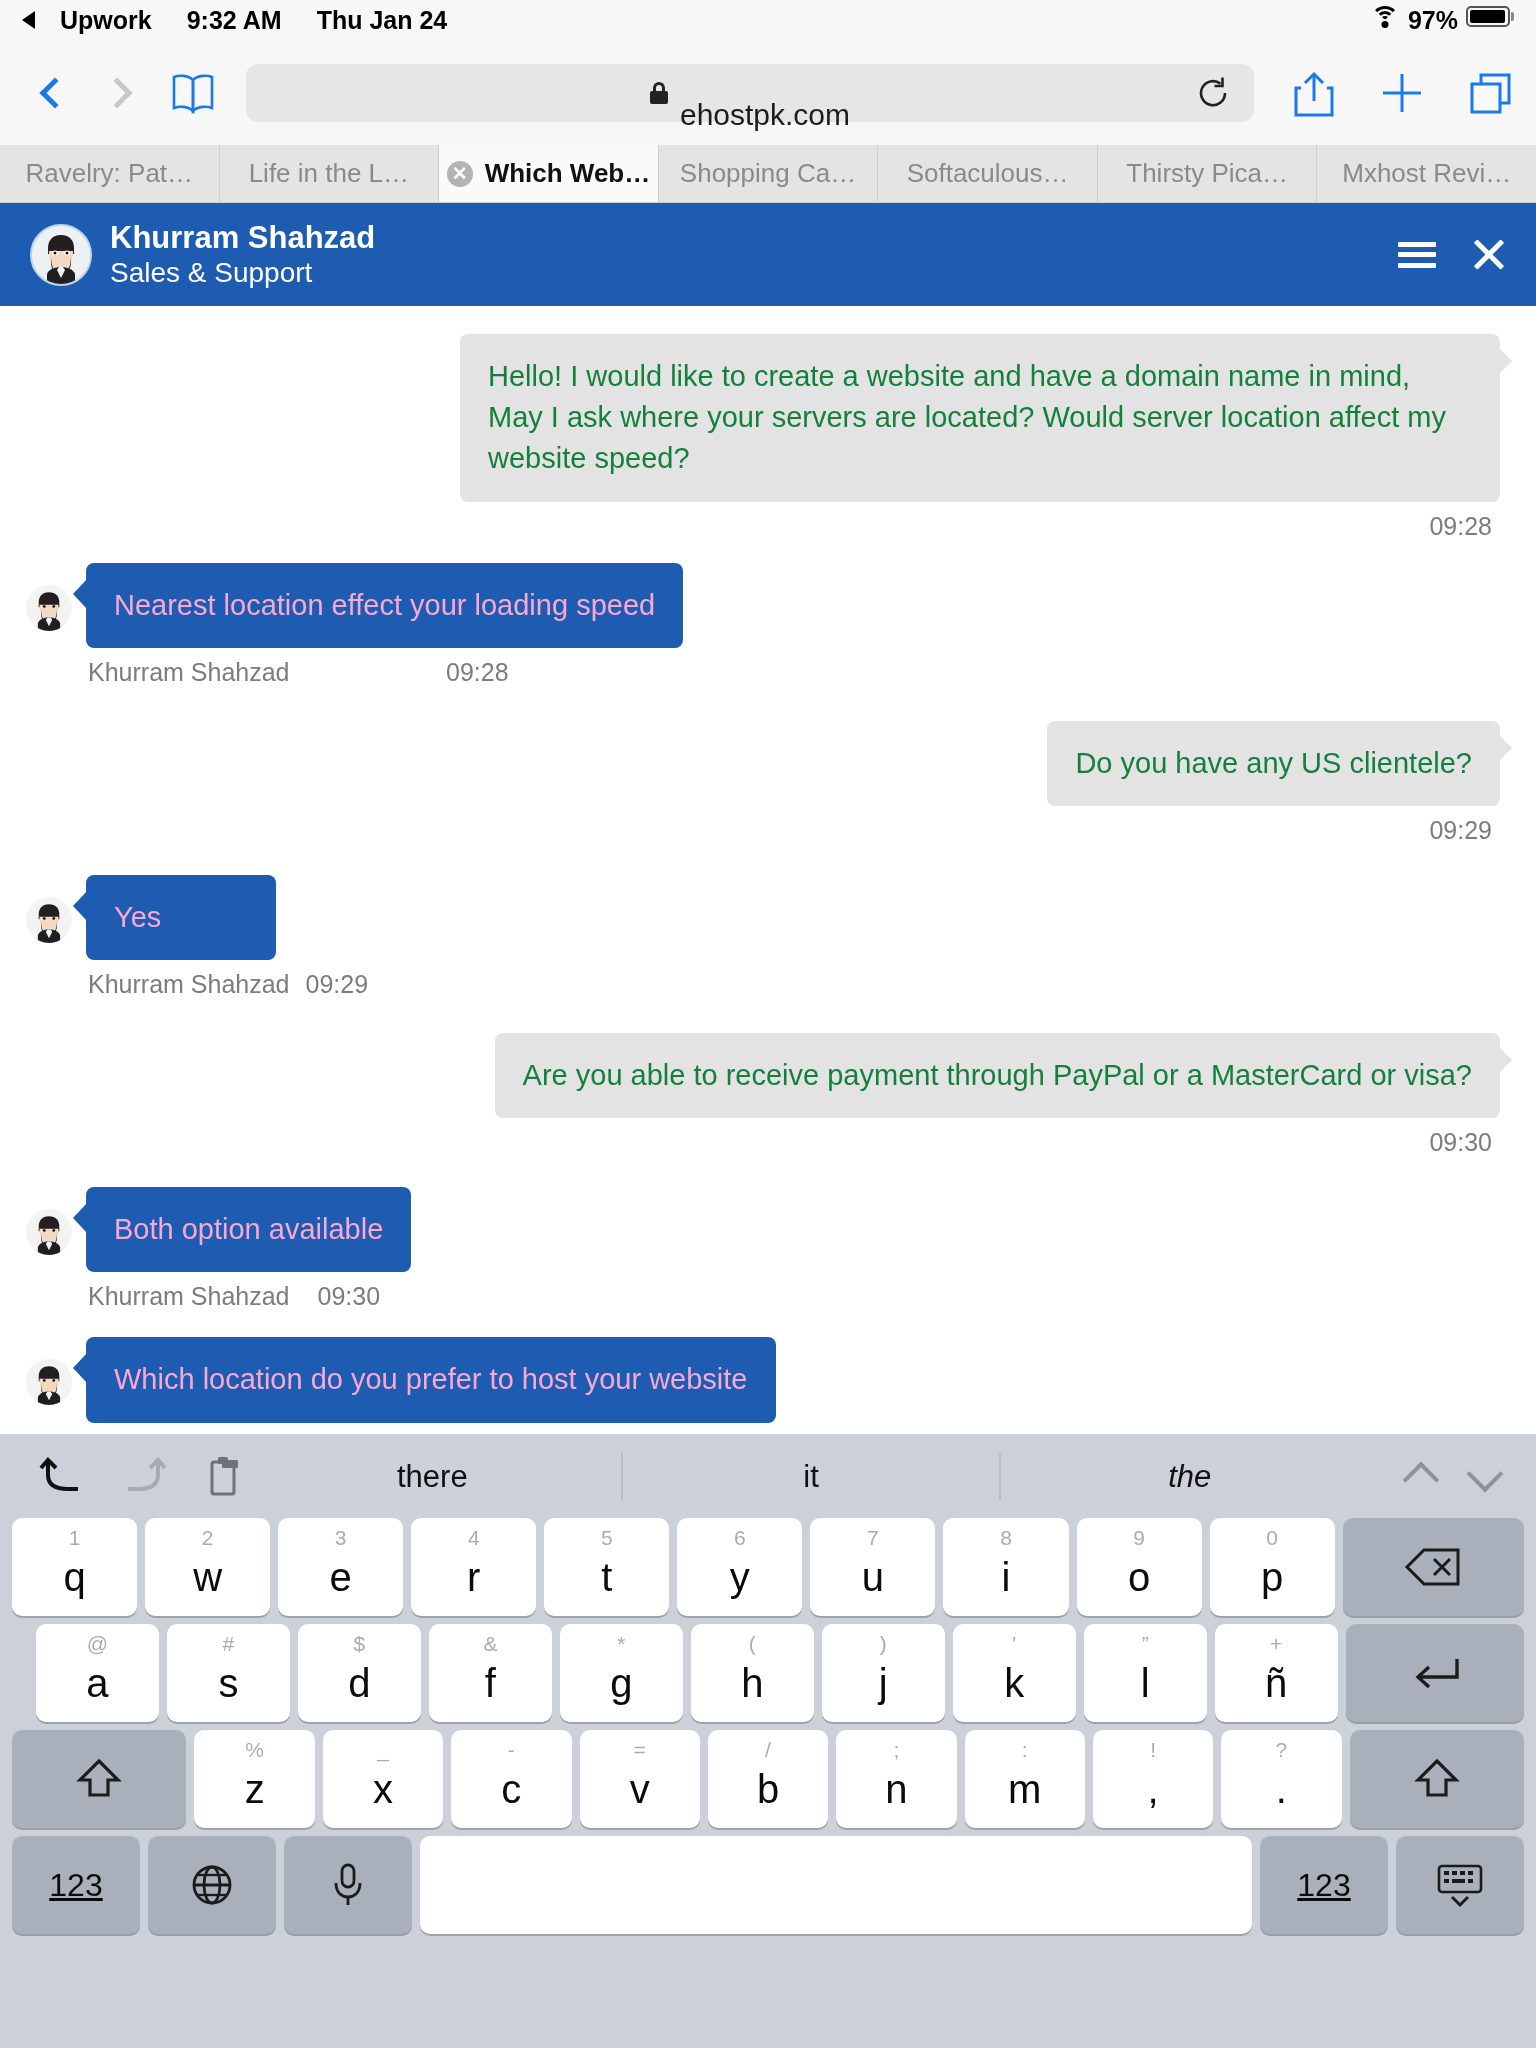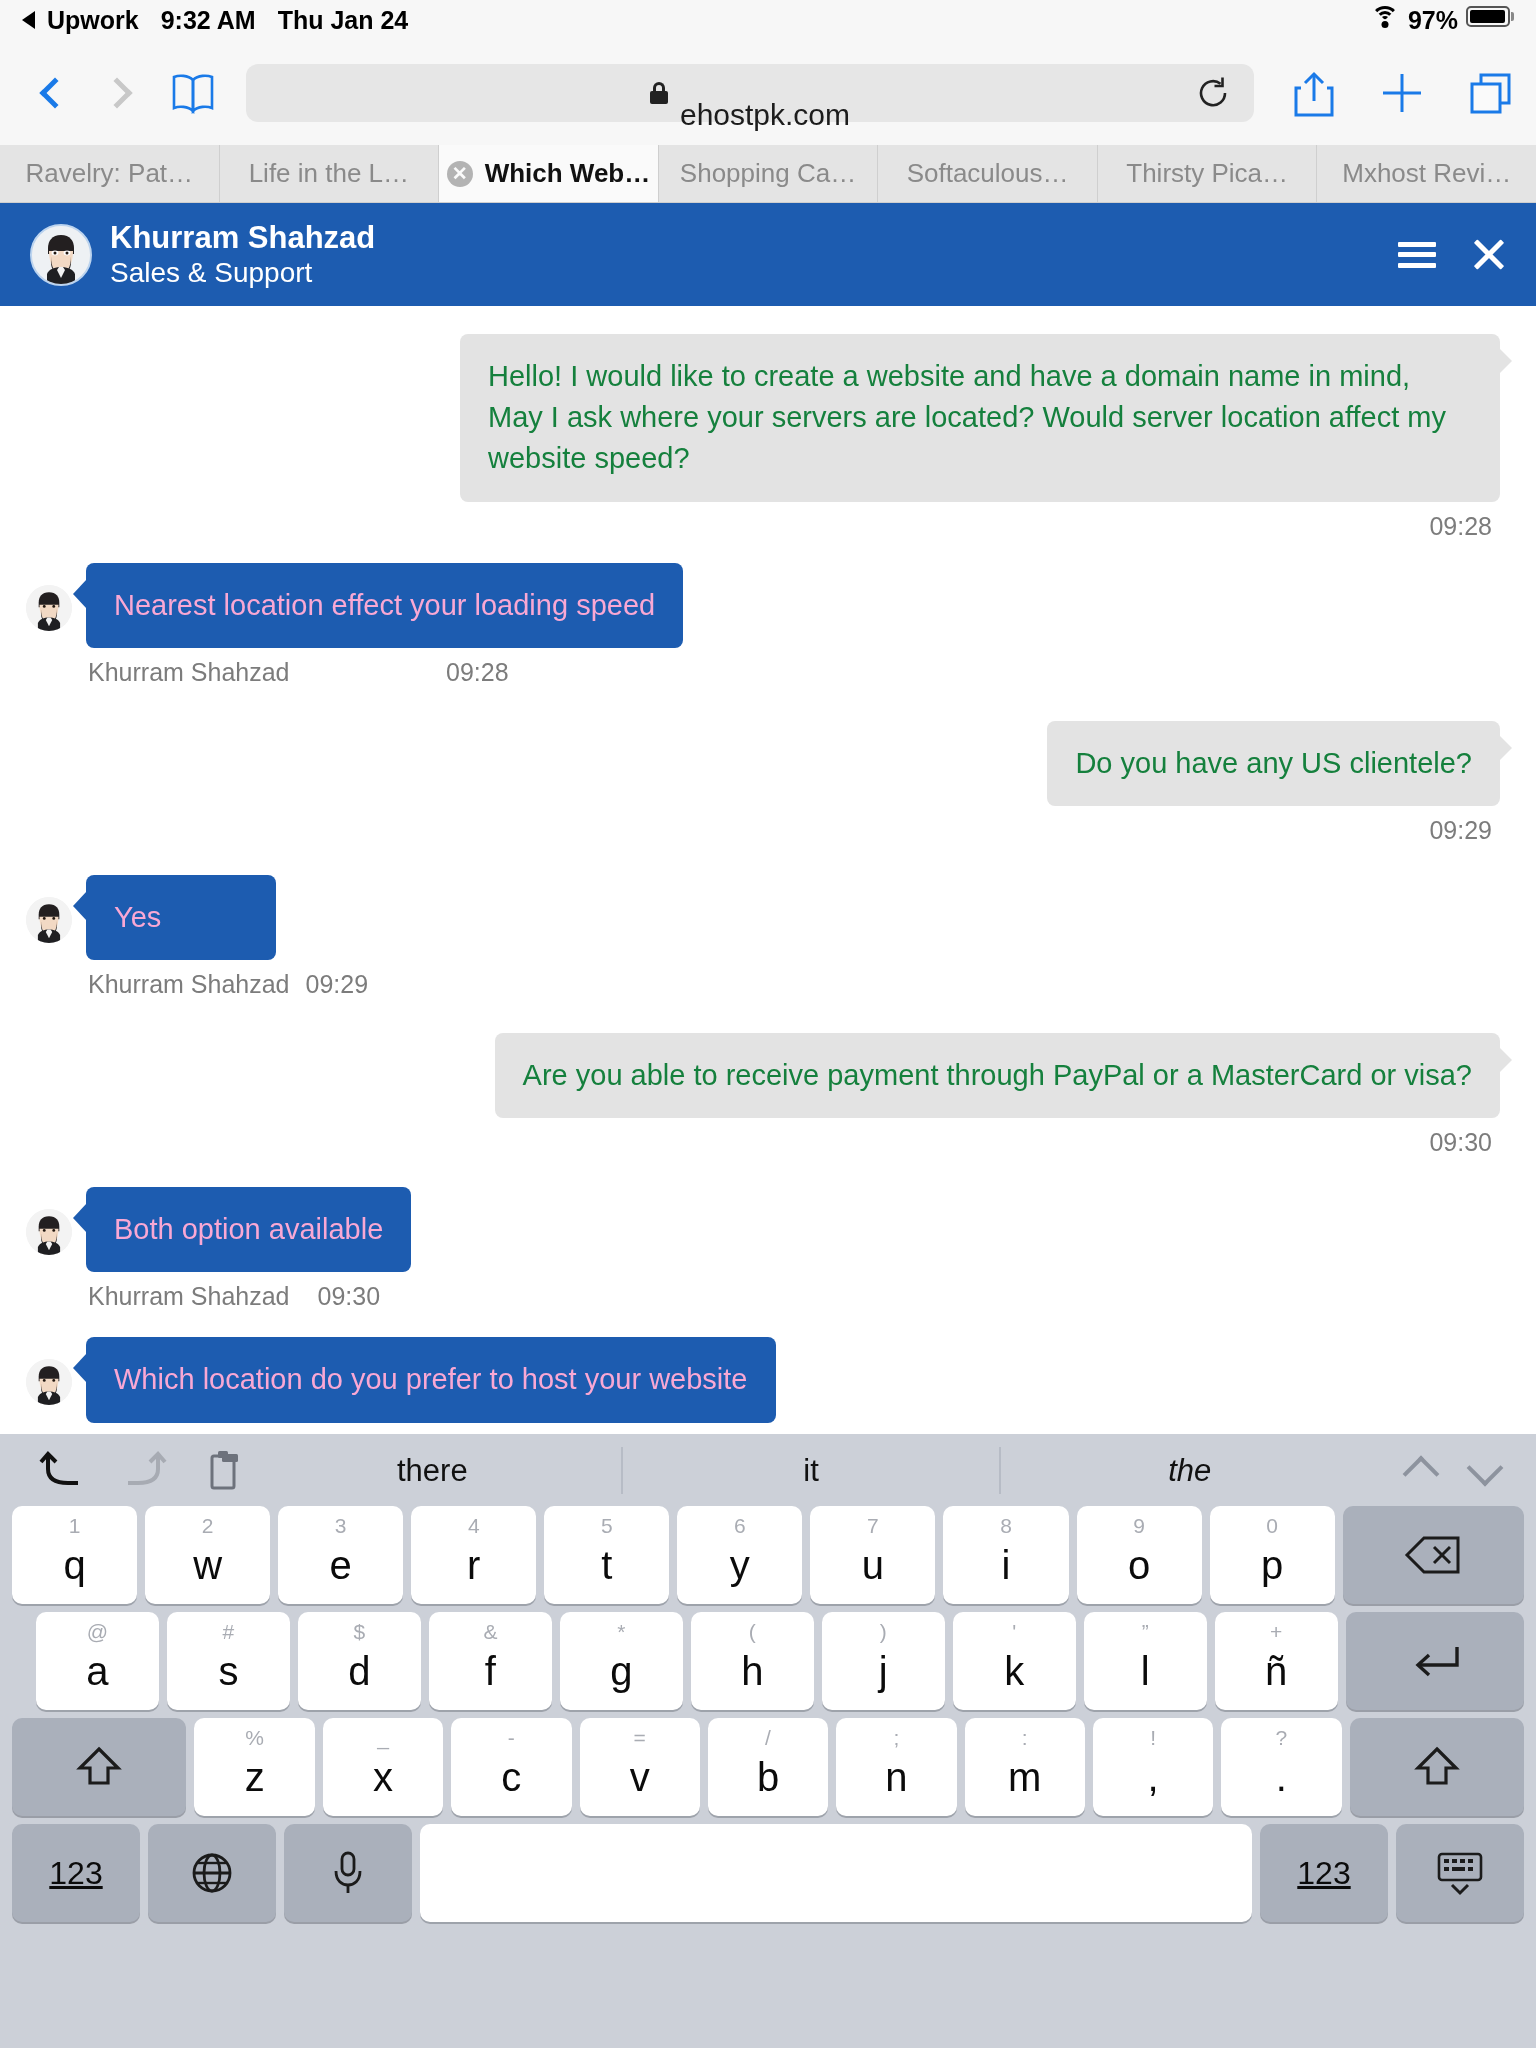--- a/index.html
+++ b/index.html
@@ -10,21 +10,21 @@
     overflow: hidden;
   }
   #app { position: relative; width: 1536px; height: 2048px; }
 
   
   .statusbar {
     height: 40px; background: #f7f7f7;
     display: flex; align-items: center;
     padding: 0 22px; font-size: 25px; font-weight: 600; color: #000;
   }
-  .sb-left { display: flex; align-items: center; gap: 22px; }
+  .sb-left { display: flex; align-items: center; gap: 35px; }
   .sb-back-tri {
     width: 0; height: 0;
     border-top: 9px solid transparent;
     border-bottom: 9px solid transparent;
     border-right: 13px solid #000;
     margin-right: -10px;
   }
   .sb-right { margin-left: auto; display: flex; align-items: flex-start; gap: 8px; }
   .wifi { width: 30px; height: 22px; position: relative; }
   .wifi i {
@@ -157,21 +157,21 @@
   }
   .meta.user-m  { margin-right: 18px; }
   .meta .nm { margin-right: 28px; }
 
   
   .keyboard {
     position: absolute; left: 0; right: 0; bottom: 0; height: 614px;
     background: #ccd0d8; padding: 0 8px 10px 8px;
   }
   .predictive {
-    height: 72px; display: flex; align-items: center; padding: 0 30px;
+    height: 84px; display: flex; align-items: center; padding: 0 30px;
   }
   .pred-tools { display: flex; align-items: center; gap: 38px; }
   .pred-words { flex: 1; display: flex; align-items: center; }
   .pred-word {
     flex: 1; text-align: center; font-size: 31px; color: #111;
     border-right: 2px solid #b7bcc6; padding: 8px 0; line-height: 1;
   }
   .pred-word:last-child { border-right: none; font-style: italic; }
   .pred-arrows { display: flex; align-items: center; gap: 34px; padding-left: 26px; }
   .caret { width: 30px; height: 30px; position: relative; }

